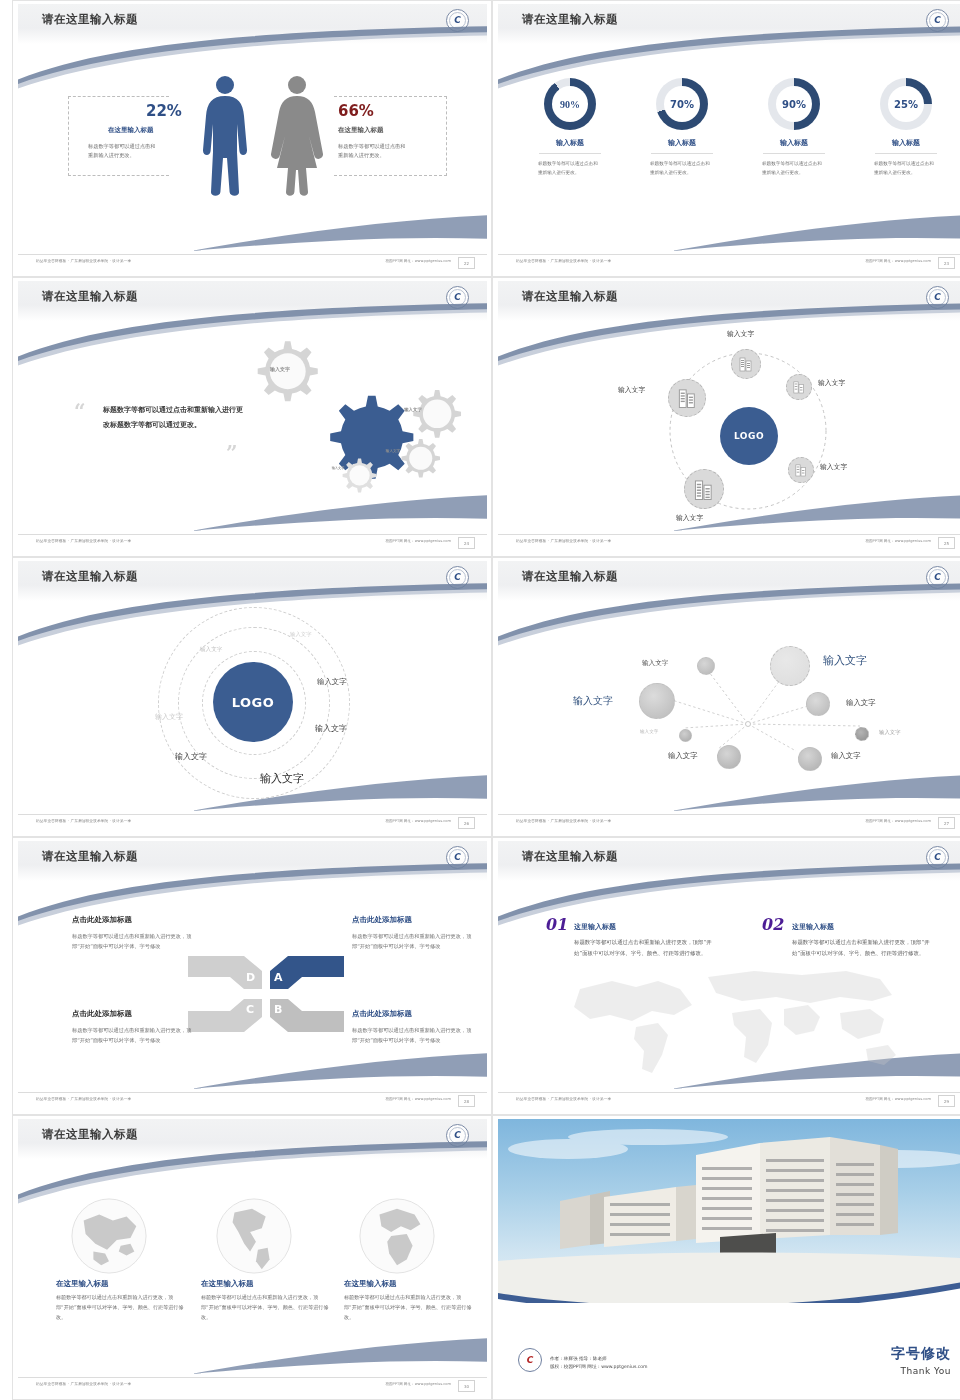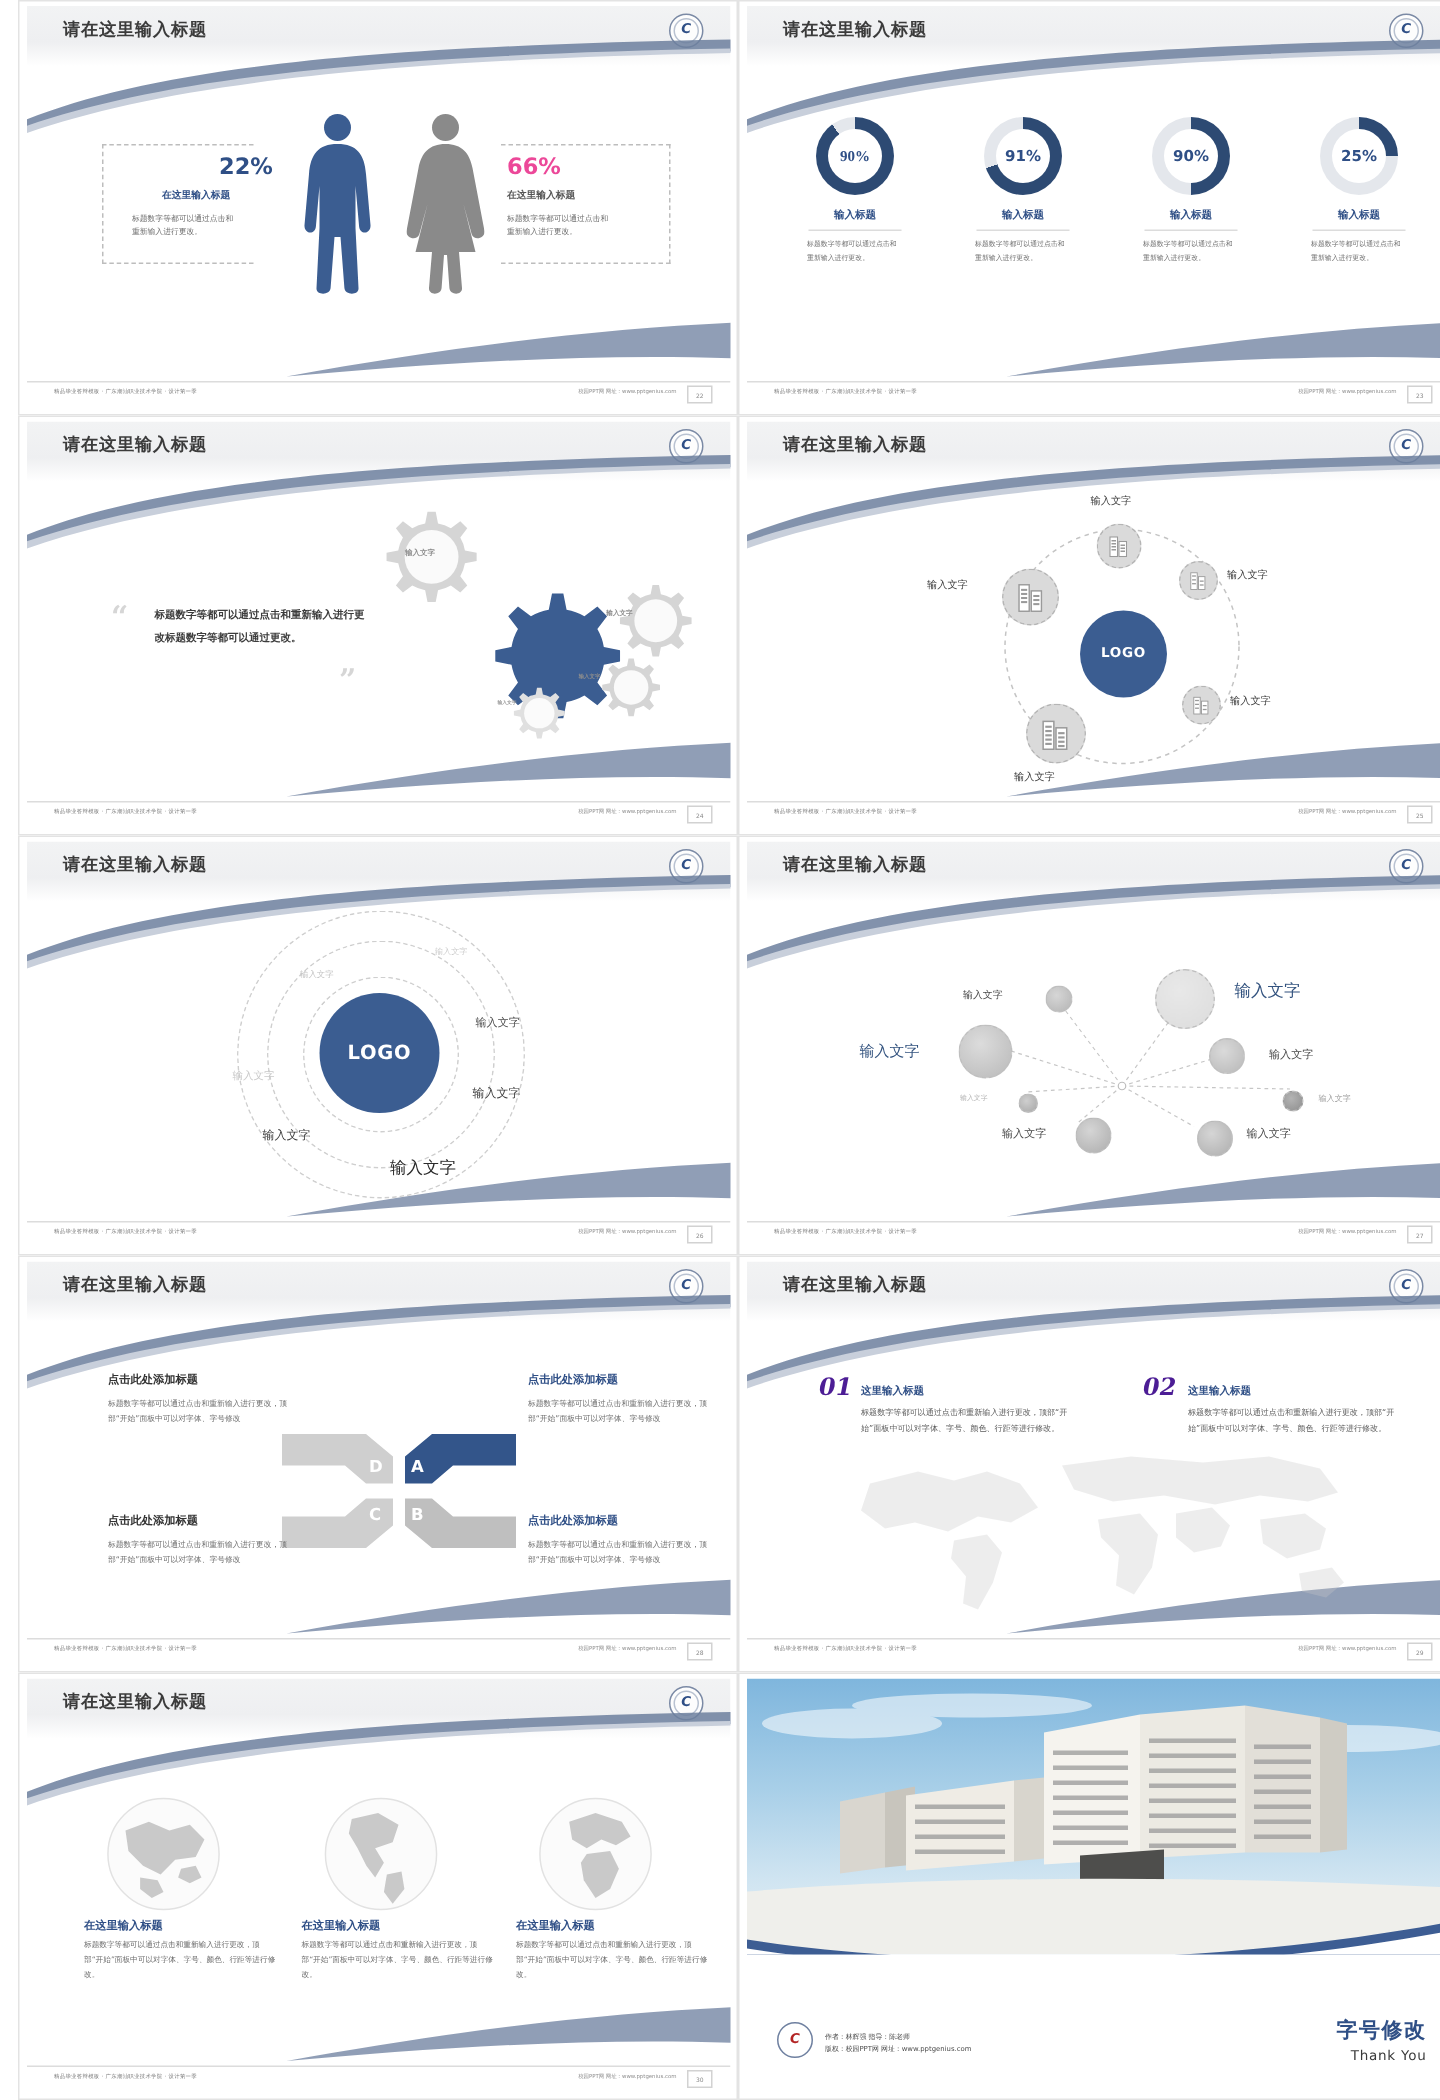--- a/index.html
+++ b/index.html
@@ -24,21 +24,21 @@
   .swoosh-bot{position:absolute;right:-4px;bottom:18px;width:300px;height:40px;pointer-events:none;}
 
   
   .ftr{position:absolute;left:0;right:0;bottom:0;height:16px;border-top:1px solid #dcdcdc;background:#fff;}
   .ftr-left{position:absolute;left:18px;top:4px;font-size:3.6px;color:#7a7a7a;letter-spacing:.2px;white-space:nowrap;}
   .ftr-right{position:absolute;right:36px;top:4px;font-size:3.6px;color:#8e8e8e;white-space:nowrap;}
   .pgno{position:absolute;right:12px;top:2px;width:15px;height:10px;border:1px solid #d2d2d2;
         font-size:4px;color:#8a8a8a;display:flex;align-items:center;justify-content:center;}
 
   .blue{color:#2f4f86;}
-  .grey{color:#ec4899;}
+  .grey{color:#7f1d1d;}
   .dkgrey{color:#565656;}
 
   
   .s1-wrap{position:absolute;left:0;top:58px;width:480px;height:150px;}
   .figure{position:absolute;top:14px;}
   .fig-head{width:18px;height:18px;border-radius:50%;margin:0 auto;}
   .s1-pct{position:absolute;font-size:15px;font-weight:700;}
   .s1-sub{position:absolute;font-size:6.5px;font-weight:700;}
   .s1-desc{position:absolute;font-size:5.2px;line-height:1.75;color:#6e6e6e;width:68px;}
   .dashbox{position:absolute;border:1px dashed #bdbdbd;}
@@ -177,21 +177,21 @@
         <div class="hole"></div>
               <div class="val">90%</div>
       </div>
       <div class="donut-title">输入标题</div>
       <div class="donut-rule"></div>
       <div class="donut-desc">标题数字等都可以通过点击和重新输入进行更改。</div>
     </div>
     <div class="donut-cell">
       <div class="donut" style="background:conic-gradient(#2d4a73 0% 70%, #e4e7ec 70% 100%);">
         <div class="hole"></div>
-              <div class="val">91%</div>
+              <div class="val">70%</div>
       </div>
       <div class="donut-title">输入标题</div>
       <div class="donut-rule"></div>
       <div class="donut-desc">标题数字等都可以通过点击和重新输入进行更改。</div>
     </div>
     <div class="donut-cell">
       <div class="donut" style="background:conic-gradient(#2d4a73 0% 50%, #e4e7ec 50% 100%);">
         <div class="hole"></div>
               <div class="val">90%</div>
       </div>

